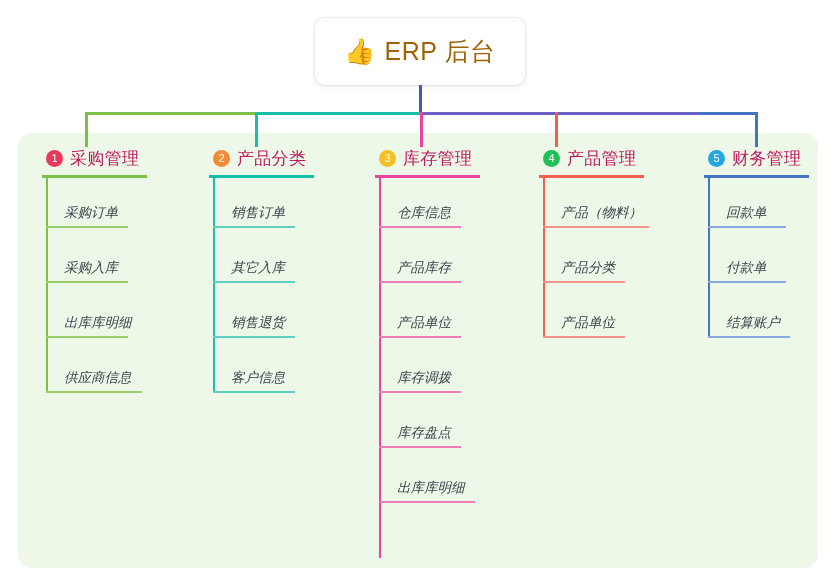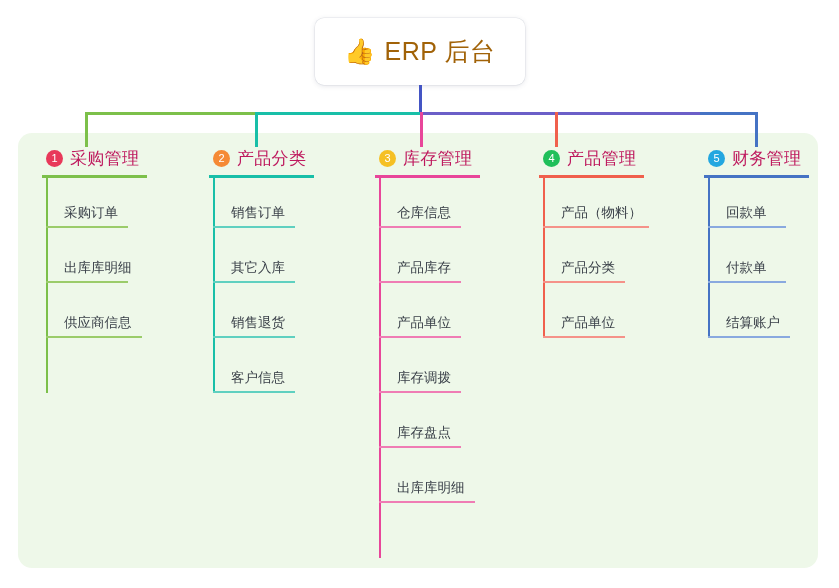--- a/index.html
+++ b/index.html
@@ -86,20 +86,21 @@
   .spine {
     position: absolute;
     left: 4px; top: 33px;
     width: 2px;
   }
 
   .leaves { position: absolute; left: 0; top: 33px; width: 100%; }
   .leaf {
     position: relative;
     height: 55px;
+    font-style: italic;
   }
   .leaf-text {
     position: absolute;
     left: 22px; bottom: 11px;
     font-size: 13.5px;
     color: #3a4049;
     white-space: nowrap;
   }
   .leaf-rule {
     position: absolute;
@@ -138,20 +139,24 @@
       <span class="col-title">采购管理</span>
     </div>
     <div class="head-rule" style="width:105px; background:#7cc04a;"></div>
     <div class="spine" style="height:215px; background:#7cc04a;"></div>
     <div class="leaves">
       <div class="leaf">
         <span class="leaf-text">采购订单</span>
         <span class="leaf-rule" style="width:82px; background:#9bcc6a;"></span>
       </div>
       <div class="leaf">
+        <span class="leaf-text">采购入库</span>
+        <span class="leaf-rule" style="width:82px; background:#9bcc6a;"></span>
+      </div>
+      <div class="leaf">
         <span class="leaf-text">出库库明细</span>
         <span class="leaf-rule" style="width:82px; background:#9bcc6a;"></span>
       </div>
       <div class="leaf">
         <span class="leaf-text">供应商信息</span>
         <span class="leaf-rule" style="width:96px; background:#9bcc6a;"></span>
       </div>
     </div>
   </div>
 

